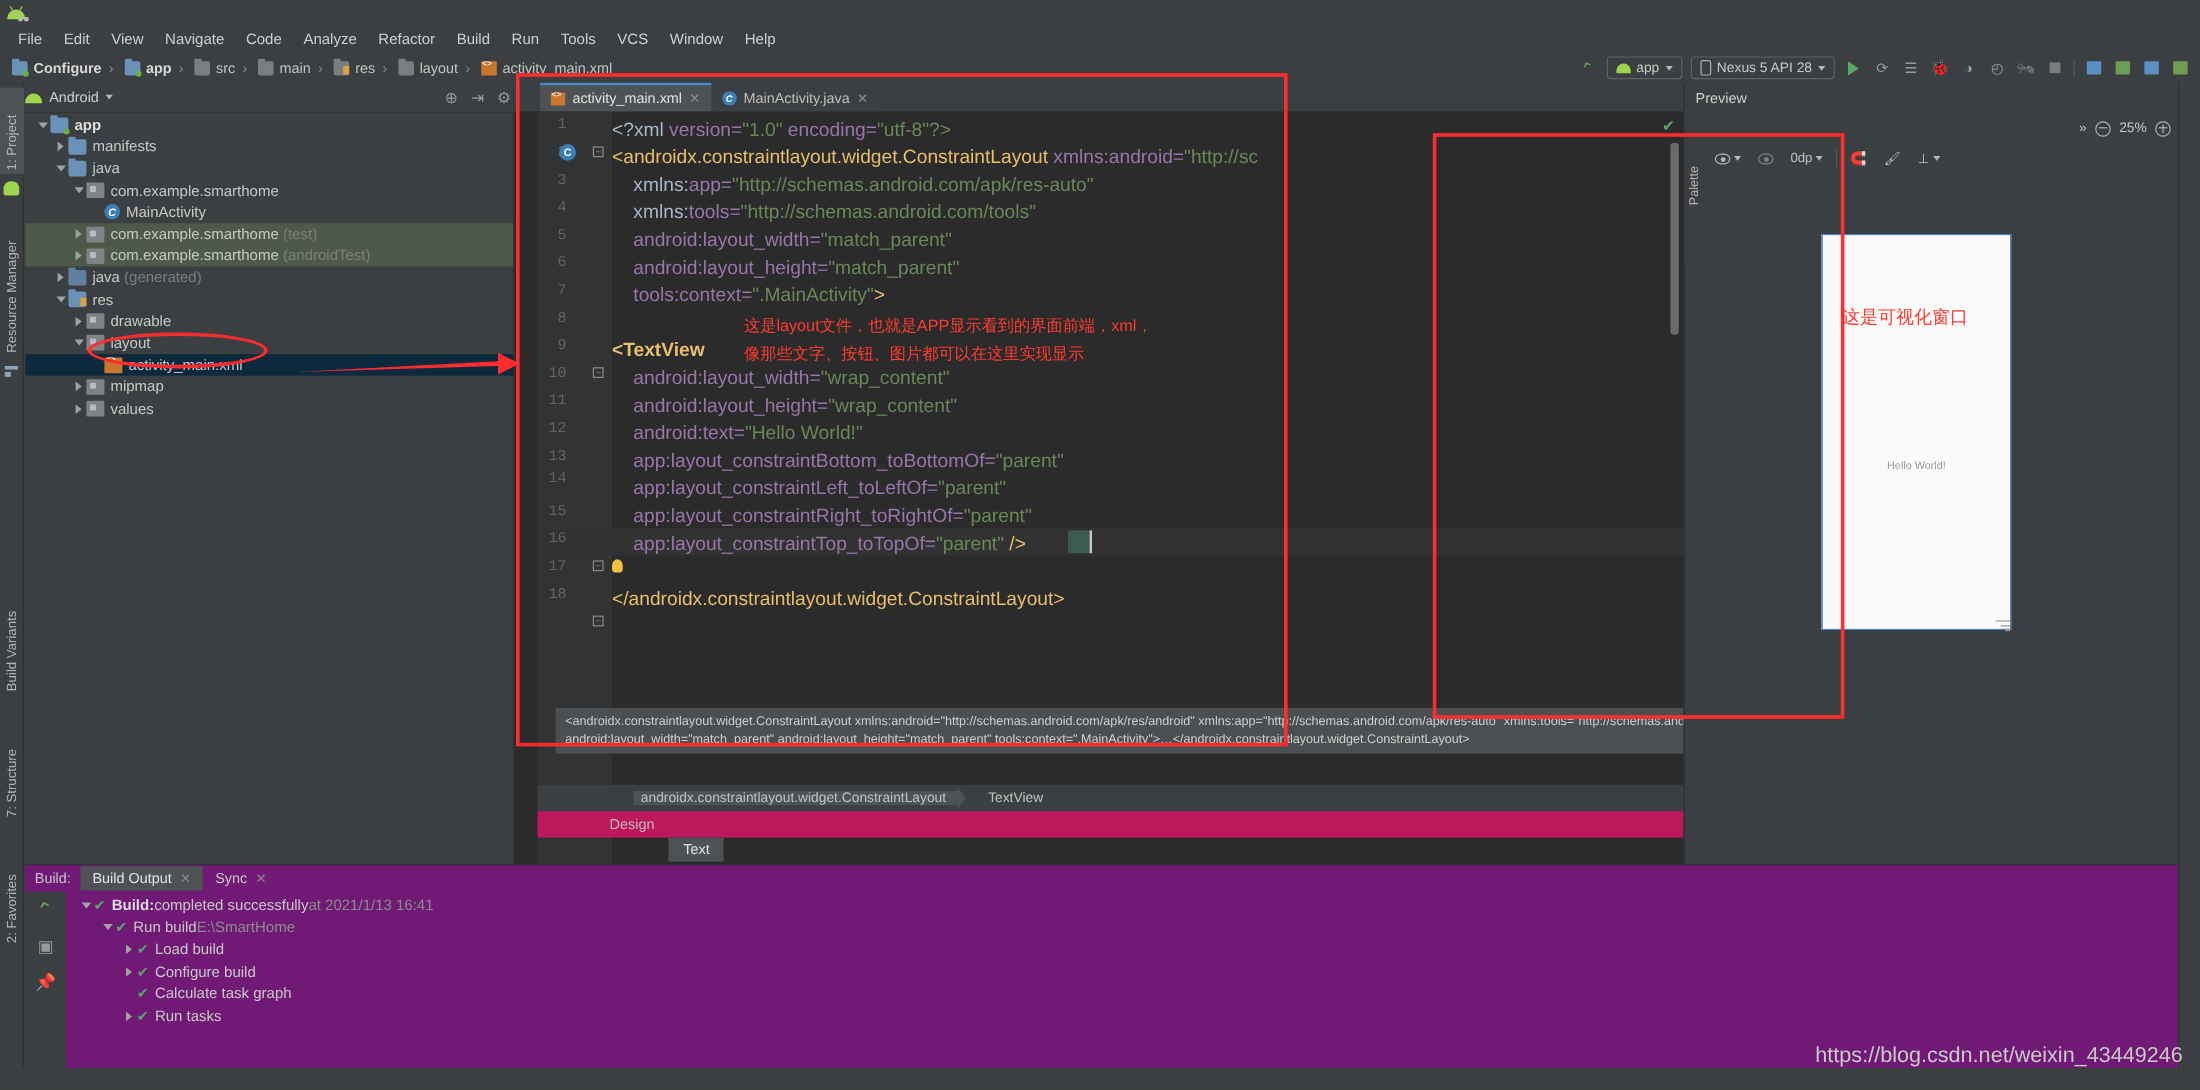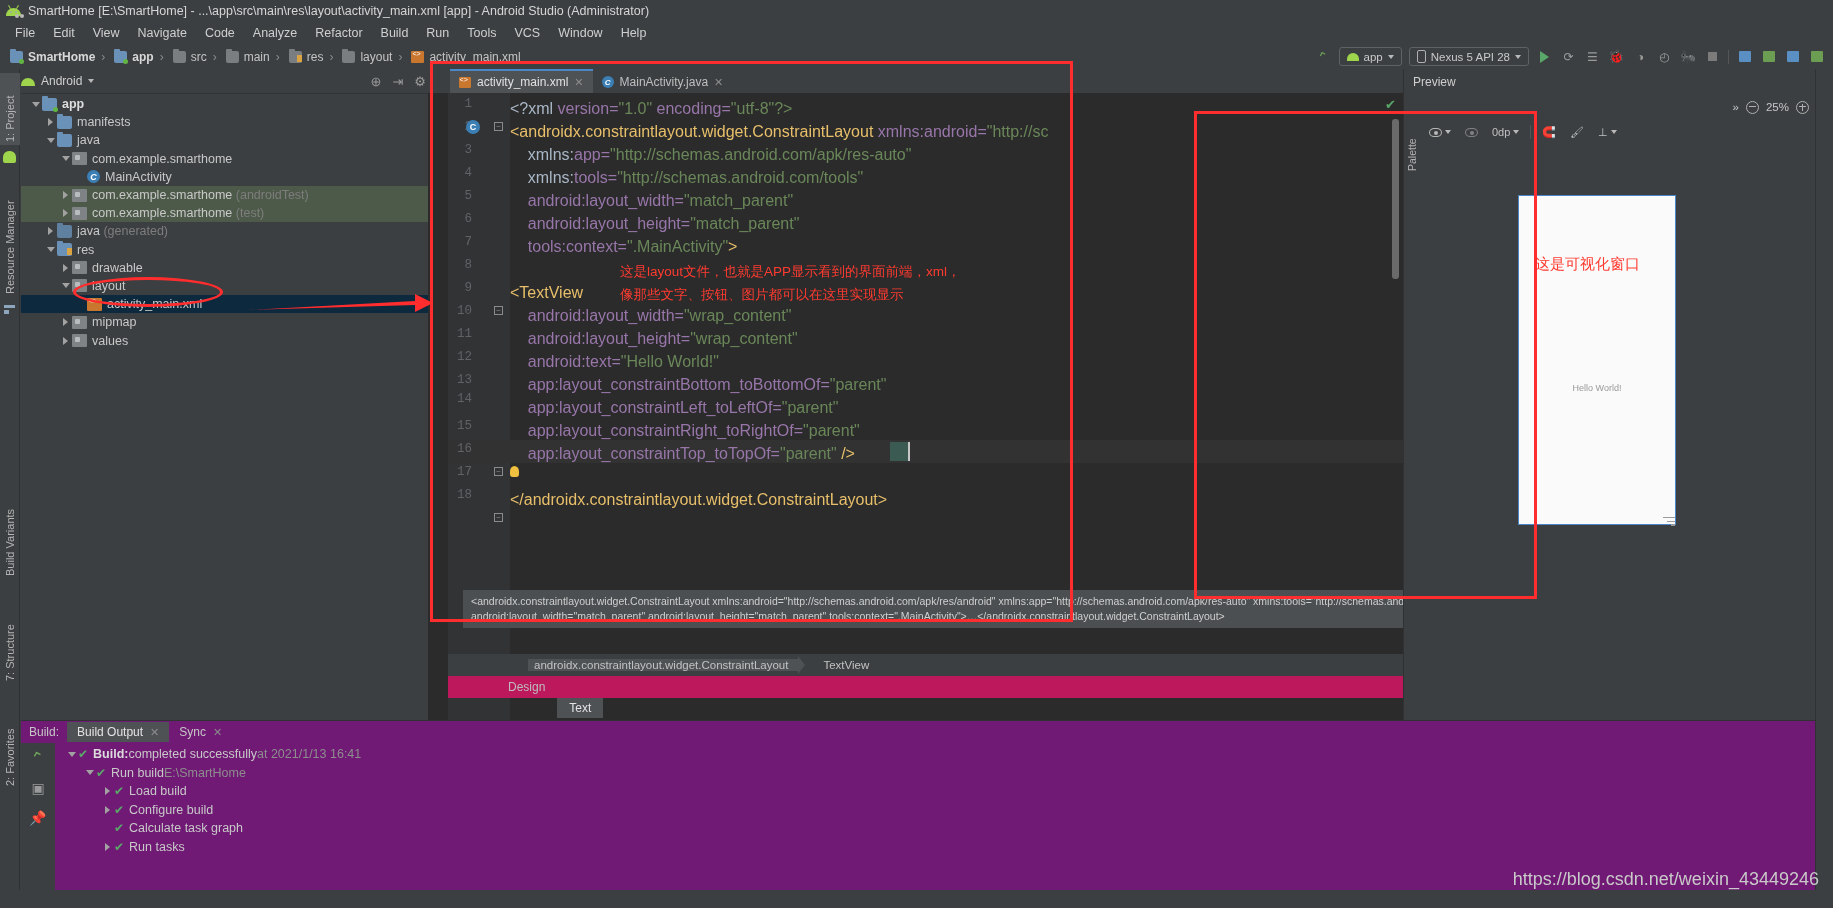--- a/index.html
+++ b/index.html
@@ -261,21 +261,20 @@
 <div id="app">
 
   <div class="titlebar">
     <span class="as-logo">
       <span class="ant l"></span>
         <span class="ant r"></span>
       <span class="head"></span>
         <span class="eye l"></span>
         <span class="eye r"></span>
     </span>
-    <span>SmartHome [E:\SmartHome] - ...\app\src\main\res\layout\activity_main.xml [app] - Android Studio (Administrator)</span>
   </div>
 
   <div class="menubar">
     <span class="mi">File</span>
     <span class="mi">Edit</span>
     <span class="mi">View</span>
     <span class="mi">Navigate</span>
     <span class="mi">Code</span>
     <span class="mi">Analyze</span>
     <span class="mi">Refactor</span>
@@ -283,21 +282,21 @@
     <span class="mi">Run</span>
     <span class="mi">Tools</span>
     <span class="mi">VCS</span>
     <span class="mi">Window</span>
     <span class="mi">Help</span>
   </div>
 
   <div class="navrow">
     <span class="crumb">
       <i class="ic folder greendot"></i>
-      <span class="crumb-txt bold">SmartHome</span>
+      <span class="crumb-txt bold">Configure</span>
       <span class="sep">›</span>
     </span>
     <span class="crumb">
       <i class="ic folder greendot"></i>
       <span class="crumb-txt bold">app</span>
       <span class="sep">›</span>
     </span>
     <span class="crumb">
       <i class="ic folder dark"></i>
       <span class="crumb-txt">src</span>
@@ -434,28 +433,28 @@
           <div class="trow" style="padding-left: 53px;">
             <span class="tw"></span>
             <i class="ticon cls">C</i>
             <span class="tlabel">MainActivity</span>
           </div>
           <div class="trow hl" style="padding-left: 38px;">
             <span class="tw">
               <i class="arrow"></i>
             </span>
             <i class="ticon pkg"></i>
+            <span class="tlabel">com.example.smarthome<span class="muted"> (test)</span></span>
+          </div>
+          <div class="trow hl" style="padding-left: 38px;">
+            <span class="tw">
+              <i class="arrow"></i>
+            </span>
+            <i class="ticon pkg"></i>
             <span class="tlabel">com.example.smarthome<span class="muted"> (androidTest)</span></span>
-          </div>
-          <div class="trow hl" style="padding-left: 38px;">
-            <span class="tw">
-              <i class="arrow"></i>
-            </span>
-            <i class="ticon pkg"></i>
-            <span class="tlabel">com.example.smarthome<span class="muted"> (test)</span></span>
           </div>
           <div class="trow" style="padding-left: 23px;">
             <span class="tw">
               <i class="arrow"></i>
             </span>
             <i class="ticon folder" style="background:#6a91b8;opacity:.8"></i>
             <span class="tlabel">java<span class="muted"> (generated)</span></span>
           </div>
           <div class="trow" style="padding-left: 23px;">
             <span class="tw">
@@ -531,21 +530,21 @@
             <div class="ln" style="top: 73px;">4</div>
             <div class="cline" style="top: 73px; left: 82px;"><span class="punct">    xmlns:</span><span class="attr">tools=</span><span class="val">"http://schemas.android.com/tools"</span></div>
             <div class="ln" style="top: 96px;">5</div>
             <div class="cline" style="top: 96px; left: 82px;"><span class="attr">    android:layout_width=</span><span class="val">"match_parent"</span></div>
             <div class="ln" style="top: 119px;">6</div>
             <div class="cline" style="top: 119px; left: 82px;"><span class="attr">    android:layout_height=</span><span class="val">"match_parent"</span></div>
             <div class="ln" style="top: 142px;">7</div>
             <div class="cline" style="top: 142px; left: 82px;"><span class="attr">    tools:context=</span><span class="val">".MainActivity"</span><span class="kw">&gt;</span></div>
             <div class="ln" style="top: 165px;">8</div>
             <div class="ln" style="top: 188px;">9</div>
-            <div class="cline" style="top: 188px; left: 82px;"><span class="kw">&lt;TextView</span></div>
+            <div class="cline" style="top: 188px; left: 82px; font-weight: bold;"><span class="kw">&lt;TextView</span></div>
             <div class="ln" style="top: 211px;">10</div>
             <div class="cline" style="top: 211px; left: 82px;"><span class="attr">    android:layout_width=</span><span class="val">"wrap_content"</span></div>
             <div class="ln" style="top: 234px;">11</div>
             <div class="cline" style="top: 234px; left: 82px;"><span class="attr">    android:layout_height=</span><span class="val">"wrap_content"</span></div>
             <div class="ln" style="top: 257px;">12</div>
             <div class="cline" style="top: 257px; left: 82px;"><span class="attr">    android:text=</span><span class="val">"Hello World!"</span></div>
             <div class="ln" style="top: 280px;">13</div>
             <div class="cline" style="top: 280px; left: 82px;"><span class="attr">    app:layout_constraintBottom_toBottomOf=</span><span class="val">"parent"</span></div>
             <div class="ln" style="top: 299px;">14</div>
             <div class="cline" style="top: 303px; left: 82px;"><span class="attr">    app:layout_constraintLeft_toLeftOf=</span><span class="val">"parent"</span></div>

